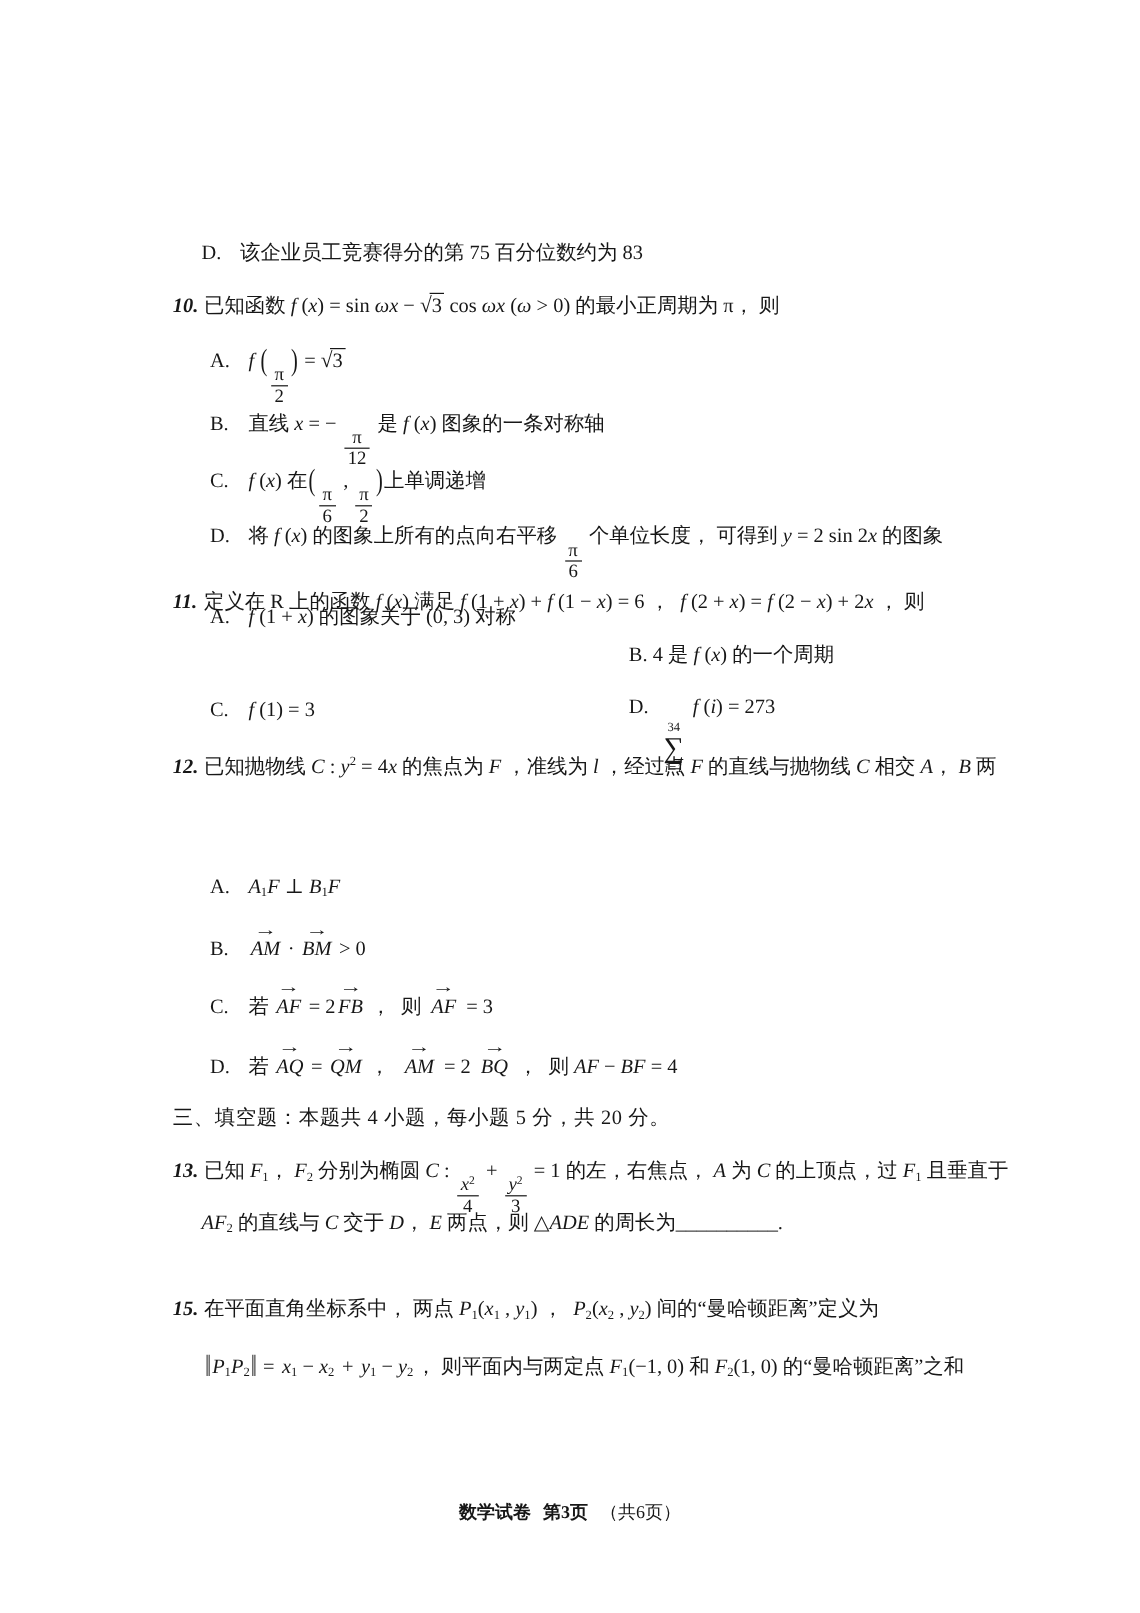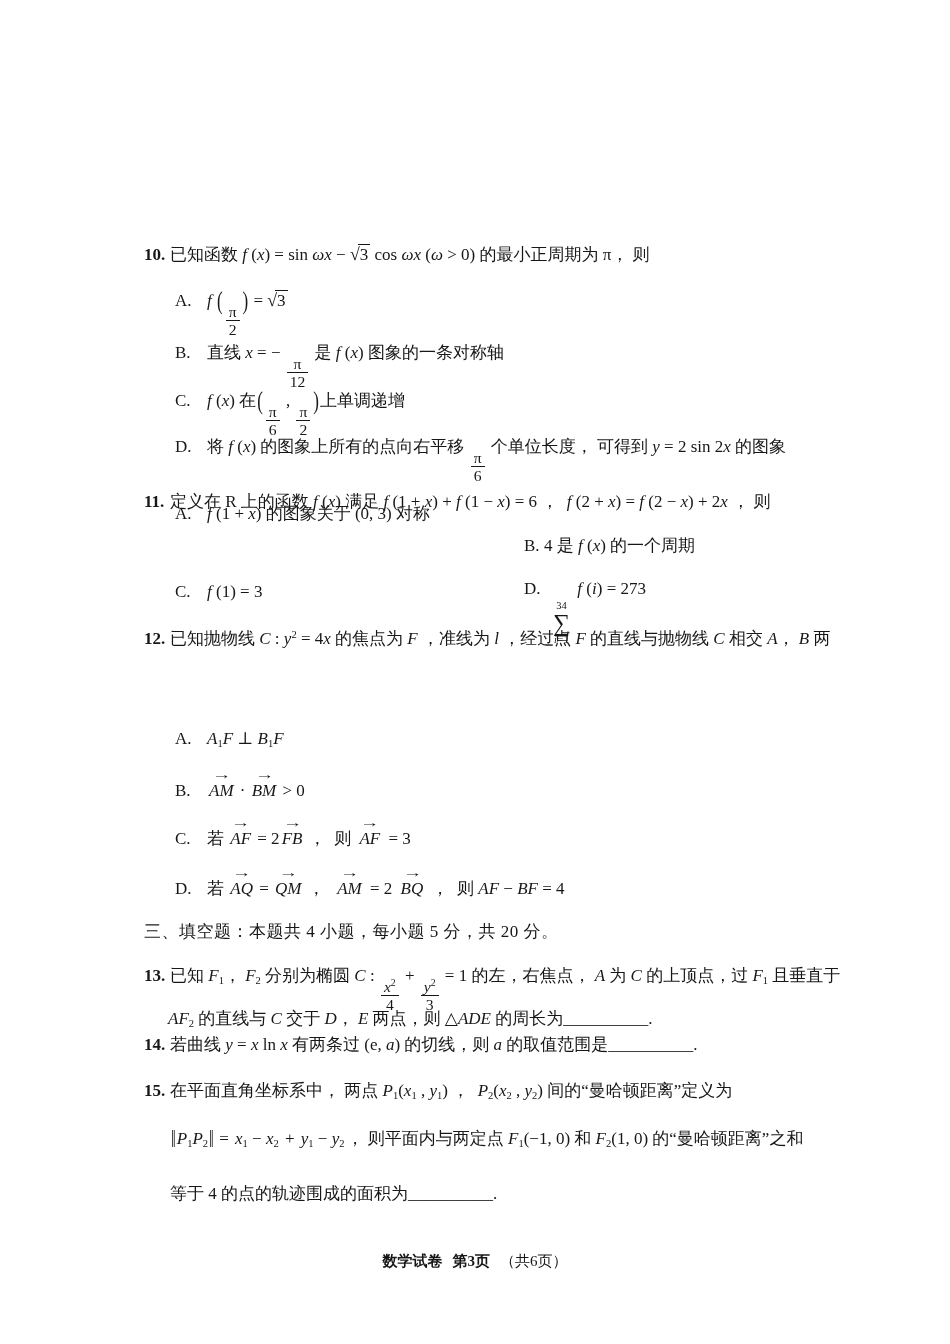--- a/index.html
+++ b/index.html
@@ -2,21 +2,21 @@
 <html><head>
 <meta charset="utf-8">
 <style>
   html,body{margin:0;padding:0;background:#ffffff;}
   .page{
     position:relative;width:950px;height:1344px;background:#ffffff;
     color:#171717;font-family:"Liberation Serif","DejaVu Serif",serif;
     font-size:17px;line-height:25px;overflow:hidden;
   }
   .line{position:absolute;white-space:pre;}
-  .qnum{font-weight:bold;display:inline-block;min-width:26px;}
+  .qnum{font-weight:bold;display:inline-block;min-width:26px;font-style:italic;}
   .olabel{display:inline-block;min-width:32px;}
   .section-title{font-weight:normal;letter-spacing:0.5px;}
   .mi{font-style:italic;}
   
   .frac{display:inline-flex;flex-direction:column;text-align:center;
         vertical-align:-0.68em;line-height:1.12;font-size:0.92em;margin:0 2px;}
   .frac .fn{display:block;border-bottom:1.3px solid currentColor;padding:0 3px;}
   .frac .fd{display:block;padding:0 3px;}
   
   .sqrt{display:inline-block;white-space:nowrap;}
@@ -39,20 +39,21 @@
   .bp{display:inline-block;transform:scaleY(1.5);transform-origin:50% 52%;margin:0 1px;}
   .footer{position:absolute;left:0;width:100%;text-align:center;font-size:15px;}
   .footer .ft,.footer .fp{font-weight:bold;}
   .footer span{margin:0 5px;}
 </style>
 </head>
 <body>
 
 <div class="page">
 
+  <div class="line" style="top:198px;left:168px;"><span class="olabel">D.</span><span>该企业员工竞赛得分的第 75 百分位数约为 83</span></div>
 
   <div class="line" style="top:242px;left:144px;"><span class="qnum">10.</span><span>已知函数 <span class="mi">f</span> (<span class="mi">x</span>) = sin <span class="mi">ωx</span> − <span class="sqrt"><span class="rad">√</span><span class="sq">3</span></span> cos <span class="mi">ωx</span> (<span class="mi">ω</span> &gt; 0) 的最小正周期为 π， 则</span></div>
   <div class="line" style="top:288px;left:175px;"><span class="olabel">A.</span><span><span class="mi">f</span> <span class="bp">(</span><span class="frac"><span class="fn">π</span><span class="fd">2</span></span><span class="bp">)</span> = <span class="sqrt"><span class="rad">√</span><span class="sq">3</span></span></span></div>
   <div class="line" style="top:340px;left:175px;"><span class="olabel">B.</span><span>直线 <span class="mi">x</span> = − <span class="frac"><span class="fn">π</span><span class="fd">12</span></span> 是 <span class="mi">f</span> (<span class="mi">x</span>) 图象的一条对称轴</span></div>
   <div class="line" style="top:388px;left:175px;"><span class="olabel">C.</span><span><span class="mi">f</span> (<span class="mi">x</span>) 在<span class="bp">(</span><span class="frac"><span class="fn">π</span><span class="fd">6</span></span> , <span class="frac"><span class="fn">π</span><span class="fd">2</span></span><span class="bp">)</span>上单调递增</span></div>
   <div class="line" style="top:434px;left:175px;"><span class="olabel">D.</span><span>将 <span class="mi">f</span> (<span class="mi">x</span>) 的图象上所有的点向右平移 <span class="frac"><span class="fn">π</span><span class="fd">6</span></span> 个单位长度， 可得到 <span class="mi">y</span> = 2 sin 2<span class="mi">x</span> 的图象</span></div>
 
   <div class="line" style="top:489px;left:144px;"><span class="qnum">11.</span><span>定义在 R 上的函数 <span class="mi">f</span> (<span class="mi">x</span>) 满足 <span class="mi">f</span> (1 + <span class="mi">x</span>) + <span class="mi">f</span> (1 − <span class="mi">x</span>) = 6 ，  <span class="mi">f</span> (2 + <span class="mi">x</span>) = <span class="mi">f</span> (2 − <span class="mi">x</span>) + 2<span class="mi">x</span> ， 则</span></div>
   <div class="line" style="top:501px;left:175px;"><span class="olabel">A.</span><span><span class="mi">f</span> (1 + <span class="mi">x</span>) 的图象关于 (0, 3) 对称</span></div>
   <div class="line" style="top:533px;left:524px;"><span class="olabel" style="min-width:20px;">B.</span><span>4 是 <span class="mi">f</span> (<span class="mi">x</span>) 的一个周期</span></div>
@@ -63,21 +64,19 @@
   <div class="line" style="top:726px;left:175px;"><span class="olabel">A.</span><span><span class="mi">A</span><span class="sub">1</span><span class="mi">F</span> ⊥ <span class="mi">B</span><span class="sub">1</span><span class="mi">F</span></span></div>
   <div class="line" style="top:778px;left:175px;"><span class="olabel">B.</span><span><span class="vec"><span class="varrow">→</span><span class="vbody">AM</span></span> · <span class="vec"><span class="varrow">→</span><span class="vbody">BM</span></span> &gt; 0</span></div>
   <div class="line" style="top:826px;left:175px;"><span class="olabel">C.</span><span>若 <span class="vec"><span class="varrow">→</span><span class="vbody">AF</span></span> = 2<span class="vec"><span class="varrow">→</span><span class="vbody">FB</span></span> ，  则 <span class="bp"></span><span class="vec"><span class="varrow">→</span><span class="vbody">AF</span></span><span class="bp"></span> = 3</span></div>
   <div class="line" style="top:876px;left:175px;"><span class="olabel">D.</span><span>若 <span class="vec"><span class="varrow">→</span><span class="vbody">AQ</span></span> = <span class="vec"><span class="varrow">→</span><span class="vbody">QM</span></span> ，  <span class="bp"></span><span class="vec"><span class="varrow">→</span><span class="vbody">AM</span></span><span class="bp"></span> = 2 <span class="bp"></span><span class="vec"><span class="varrow">→</span><span class="vbody">BQ</span></span><span class="bp"></span> ，  则 <span class="mi">AF</span> − <span class="mi">BF</span> = 4</span></div>
 
   <div class="line" style="top:919px;left:144px;"><span class="section-title">三、填空题：本题共 4 小题，每小题 5 分，共 20 分。</span></div>
 
   <div class="line" style="top:963px;left:144px;"><span class="qnum">13.</span><span>已知 <span class="mi">F</span><span class="sub">1</span>， <span class="mi">F</span><span class="sub">2</span> 分别为椭圆 <span class="mi">C</span> : <span class="frac"><span class="fn"><span class="mi">x</span><span class="sup">2</span></span><span class="fd">4</span></span> + <span class="frac"><span class="fn"><span class="mi">y</span><span class="sup">2</span></span><span class="fd">3</span></span> = 1 的左，右焦点， <span class="mi">A</span> 为 <span class="mi">C</span> 的上顶点，过 <span class="mi">F</span><span class="sub">1</span> 且垂直于</span></div>
   <div class="line" style="top:1006px;left:168px;"><span><span class="mi">AF</span><span class="sub">2</span> 的直线与 <span class="mi">C</span> 交于 <span class="mi">D</span>， <span class="mi">E</span> 两点，则 △<span class="mi">ADE</span> 的周长为__________.</span></div>
 
-  <div class="line" style="top:1032px;left:144px;"><span class="qnum">14.</span><span>若曲线 <span class="mi">y</span> = <span class="mi">x</span> ln <span class="mi">x</span> 有两条过 (e, <span class="mi">a</span>) 的切线，则 <span class="mi">a</span> 的取值范围是__________.</span></div>
 
   <div class="line" style="top:1078px;left:144px;"><span class="qnum">15.</span><span>在平面直角坐标系中， 两点 <span class="mi">P</span><span class="sub">1</span>(<span class="mi">x</span><span class="sub">1</span> , <span class="mi">y</span><span class="sub">1</span>) ，  <span class="mi">P</span><span class="sub">2</span>(<span class="mi">x</span><span class="sub">2</span> , <span class="mi">y</span><span class="sub">2</span>) 间的“曼哈顿距离”定义为</span></div>
   <div class="line" style="top:1126px;left:170px;"><span><span class="bp">‖</span><span class="mi">P</span><span class="sub">1</span><span class="mi">P</span><span class="sub">2</span><span class="bp">‖</span> = <span class="bp"></span><span class="mi">x</span><span class="sub">1</span> − <span class="mi">x</span><span class="sub">2</span><span class="bp"></span> + <span class="bp"></span><span class="mi">y</span><span class="sub">1</span> − <span class="mi">y</span><span class="sub">2</span><span class="bp"></span>， 则平面内与两定点 <span class="mi">F</span><span class="sub">1</span>(−1, 0) 和 <span class="mi">F</span><span class="sub">2</span>(1, 0) 的“曼哈顿距离”之和</span></div>
-  <div class="line" style="top:1181px;left:170px;"><span>等于 4 的点的轨迹围成的面积为__________.</span></div>
 
   <div class="footer" style="top:1249px;"><span class="ft">数学试卷</span><span class="fp">第3页</span><span class="fa">（共6页）</span></div>
 
 </div>
 
 </body></html>

